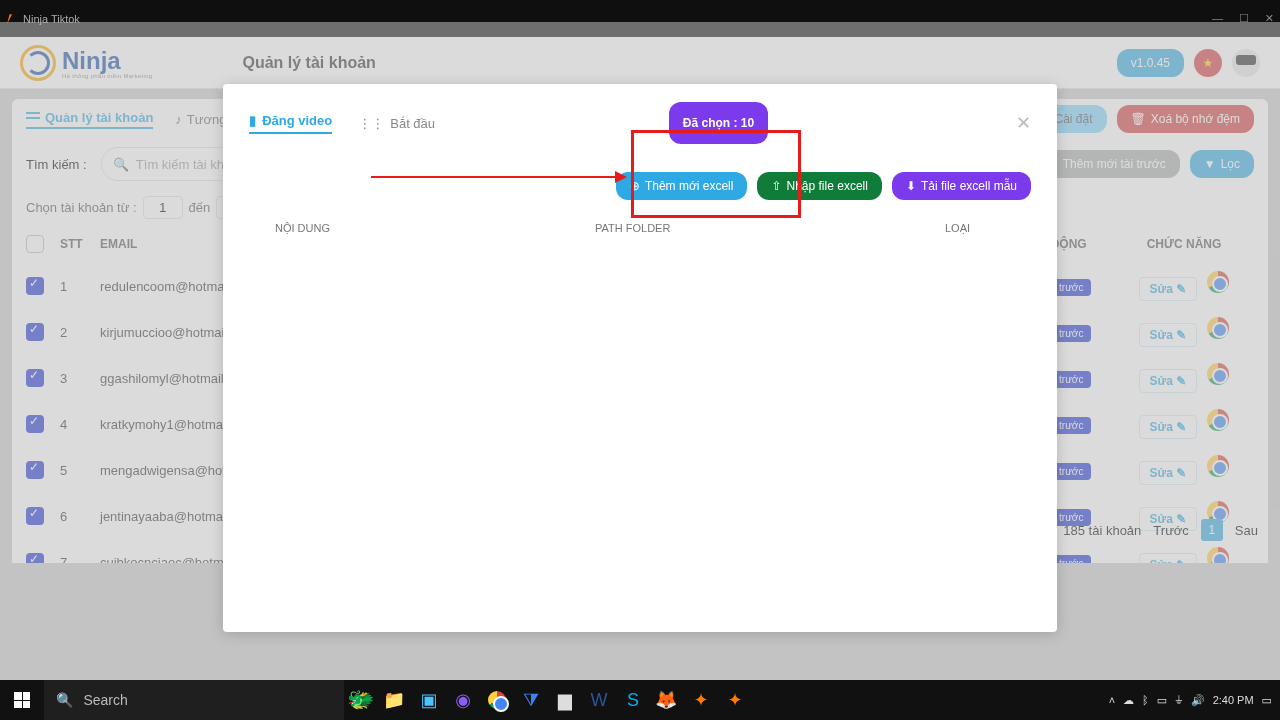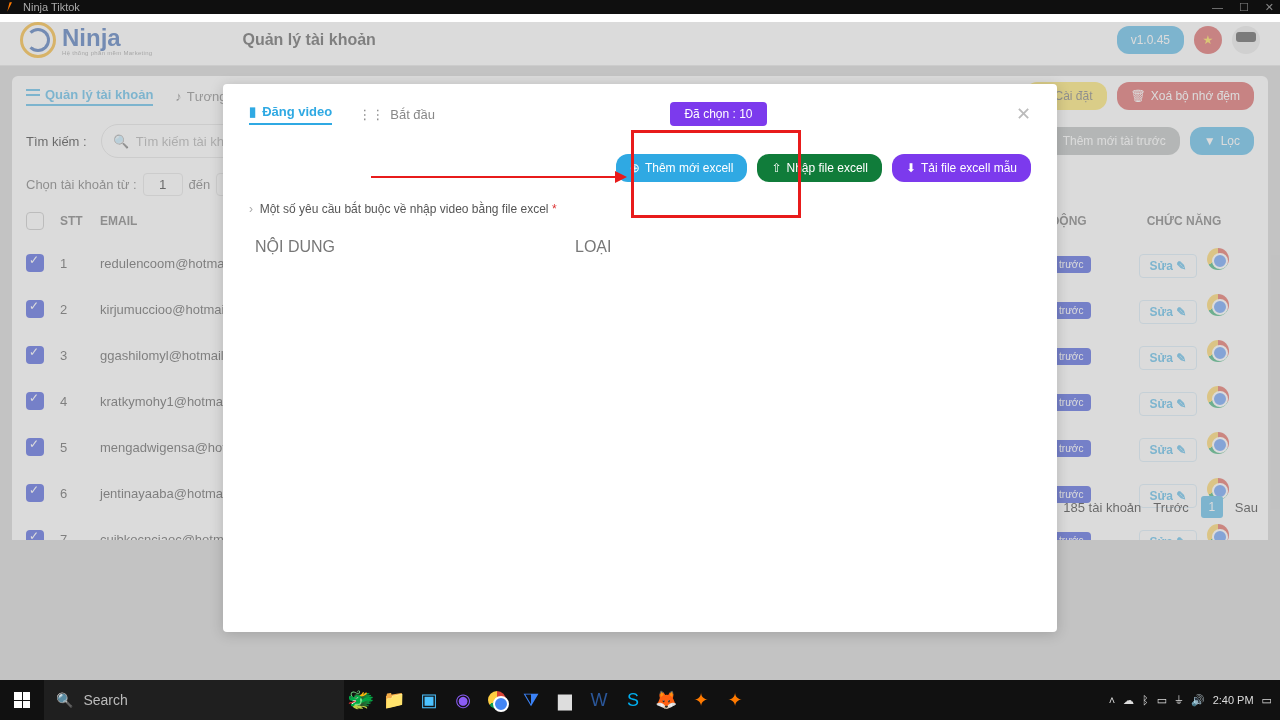--- a/index.html
+++ b/index.html
@@ -1,36 +1,36 @@
 <!DOCTYPE html>
 <html><head>
 <meta charset="utf-8">
 <style>
   * { box-sizing: border-box; margin: 0; padding: 0; }
   body { font-family: -apple-system, "Segoe UI", sans-serif; font-size: 13px; background: #c9c9c9; overflow: hidden; }
   
   
-  .titlebar { height: 14px; background: #0f0f0f; color: #aaa; display: flex; align-items: center; padding: 0 6px; font-size: 11px; }
+  .titlebar { height: 37px; background: #0f0f0f; color: #aaa; display: flex; align-items: center; padding: 0 6px; font-size: 11px; }
   .titlebar .ticon { width: 12px; height: 12px; margin-right: 5px; }
   .titlebar .sysbtns { margin-left: auto; display: flex; gap: 16px; color: #888; }
 
   
   .appheader { height: 52px; background: #fff; display: flex; align-items: center; padding: 16px 20px; border-bottom: 1px solid #ddd; }
   .logo { display: flex; align-items: center; }
   .logo-mark { width: 36px; height: 36px; border-radius: 50%; background: #fff; border: 3px solid #f7a600; position: relative; margin-right: 6px; }
   .logo-mark::after { content:""; position:absolute; left:50%; top:50%; width:18px; height:18px; border:3px solid #1a4fa6; border-radius:50%; transform:translate(-50%,-50%); border-left-color:transparent; }
   .logo-text { font-size: 24px; font-weight: 700; color: #1a4fa6; }
   .logo-sub { font-size: 6px; color: #888; margin-top: -2px; letter-spacing:.3px; }
   .page-title { margin-left: 90px; font-weight: 600; font-size: 16px; color: #333; }
   .hdr-right { margin-left: auto; display: flex; align-items: center; gap: 10px; }
   .btn { border: none; border-radius: 12px; padding: 7px 14px; font-size: 12px; color: #fff; cursor: pointer; display:inline-flex; align-items:center; gap:5px; }
   .btn-blue { background: #2fa9e3; }
   .btn-purple { background: #7c3aed; }
   .btn-green { background: #107c3a; }
-  .btn-white { background: #fde047; color: #555; }
+  .btn-white { background: #7dd3fc; color: #555; }
   .btn-gray { background: #a9aead; }
   .btn-red { background: #d33d3d; }
   .avatar { width: 28px; height: 28px; border-radius: 50%; }
   .flag { background: #d33d3d; position:relative; }
   .flag::after { content:"★"; color:#fcd21f; position:absolute; top:50%; left:50%; transform:translate(-50%,-50%); font-size:12px;}
   .ninja-av { background: #e6e6e6; position:relative; }
   .ninja-av::after{content:""; position:absolute; left:4px; right:4px; top:6px; height:10px; background:#2a2a2a; border-radius:3px;}
 
   
   .toolbar { height: 40px; background: #fff; margin: 10px 12px 0; border-radius: 6px 6px 0 0; display:flex; align-items:center; padding:0 14px; gap:22px; font-size:13px; }
@@ -67,26 +67,26 @@
   .copy { text-align:center; font-size:12px; color:#666; margin-top:2px;}
   .copy b{ color:#e58a1f; font-weight:600;}
 
   
   .backdrop { position:absolute; inset:22px 0 40px 0; background:rgba(189,189,189,0.55);}
   .modal { position:absolute; left:223px; top:84px; width:834px; height:548px; background:#fff; border-radius:4px; box-shadow:0 2px 14px rgba(0,0,0,.18); padding:18px 26px; }
   .mtabs { display:flex; align-items:center; gap:26px; }
   .mtab-on { color:#2fa9e3; font-weight:600; border-bottom:2px solid #2fa9e3; padding-bottom:4px; display:flex; gap:6px;}
   .mtab-off { color:#888; display:flex; gap:6px;}
   .mclose{ margin-left:auto; color:#bbb; font-size:18px; line-height:1; cursor:pointer;}
-  .chip { background:#7c3aed; color:#fff; border-radius:4px; padding:5px 14px; font-size:12px; margin-left:auto; margin-right:14px;}
+  .chip { background:#7c3aed; color:#fff; border-radius:12px; padding:14px 14px; font-size:12px; margin-left:auto; margin-right:14px;font-weight:bold;}
   .mbtns{ display:flex; gap:10px; margin-top:28px; justify-content:flex-end;}
   .req{ margin-top:20px; color:#555; font-size:12px;}
   .req .ast{color:#d33;}
   .sect{ font-weight:600; margin-top:12px; font-size:14px;}
-  .mhead{ display:flex; margin-top:14px; color:#777; font-size:16px; padding:8px 6px;}
+  .mhead{ display:flex; margin-top:14px; color:#777; font-size:11px; padding:8px 6px;margin-left:20px;}
   .mhead .c1{flex:0 0 320px;} .mhead .c2{flex:1;} .mhead .c3{flex:0 0 80px;}
   
   
   .redbox{ position:absolute; border:3px solid #e81b1b; pointer-events:none;}
   .arrow{ position:absolute; height:2px; background:#e81b1b; pointer-events:none;}
   .arrow::after{ content:""; position:absolute; right:-2px; top:-5px; border-left:12px solid #e81b1b; border-top:6px solid transparent; border-bottom:6px solid transparent;}
 
   
   .taskbar{ position:absolute; bottom:0; left:0; right:0; height:40px; background:#111; display:flex; align-items:center; color:#ddd;}
   .startbtn{ width:44px; height:40px; display:flex; align-items:center; justify-content:center;}
@@ -286,23 +286,23 @@
       </button>
     <button class="btn btn-green">
         <span>⇧</span>
         <span>Nhập file excell</span>
       </button>
     <button class="btn btn-purple">
         <span>⬇</span>
         <span>Tải file excell mẫu</span>
       </button>
   </div>
-  <div class="req"><span style="color:#aaa">›</span>&nbsp;&nbsp;<span>Một số yêu cầu bắt buộc về nhập video bằng file excel</span> <span class="ast">*</span></div>
   <div class="mhead">
     <div class="c1">NỘI DUNG</div>
+    <div class="c2">PATH FOLDER</div>
     <div class="c3">LOẠI</div>
   </div>
 
   <div class="redbox" style="left:408px; top:46px; width:170px; height:88px;"></div>
   <div class="arrow" style="left:148px; top:92px; width:254px;"></div>
 </div>
 
 <div class="taskbar">
   <div class="startbtn">
       <div class="winlogo">

